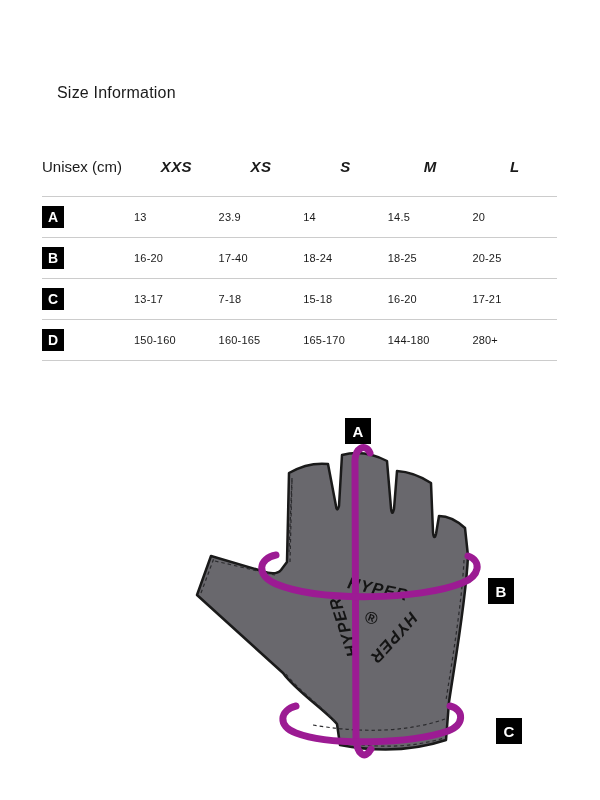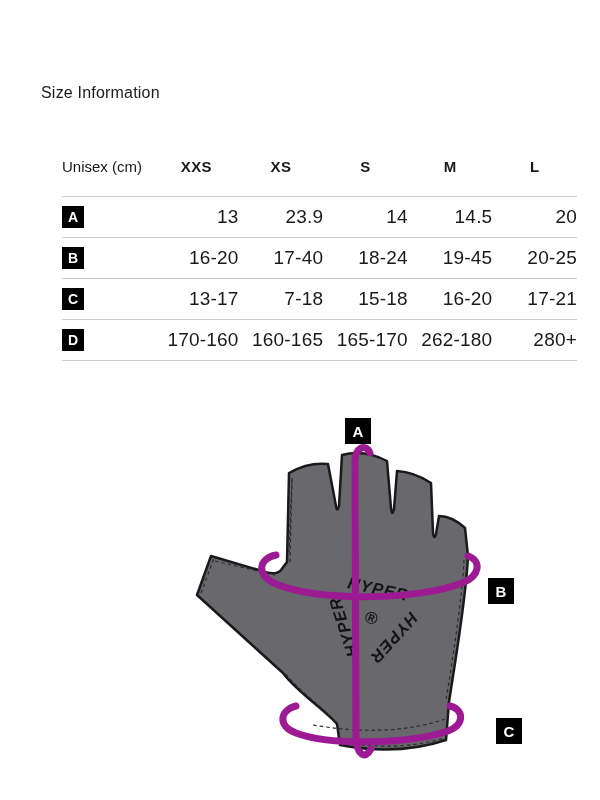--- a/index.html
+++ b/index.html
@@ -6,52 +6,52 @@
   html, body { width: 600px; height: 800px; }
   body {
     position: relative;
     background: #ffffff;
     color: #1a1a1a;
     font-family: "Liberation Sans", sans-serif;
     overflow: hidden;
   }
   .page-title {
     position: absolute;
-    left: 41px;
+    left: 57px;
     top: 84px;
     font-size: 16px;
     font-weight: 400;
     letter-spacing: 0.2px;
   }
   
   .size-table {
     position: absolute;
     left: 42px;
     top: 158px;
     width: 515px;
-    margin-left: 20px;
   }
   .size-table .hdr-row {
     display: flex;
     align-items: baseline;
     height: 39px;
     border-bottom: 1px solid #cccccc;
   }
   .size-table .unit-label {
     width: 92px;
     font-size: 15px;
     font-weight: 400;
     white-space: nowrap;
   }
   .size-table .hdr-cell {
     flex: 1;
     text-align: center;
     font-size: 15px;
     font-weight: 700;
     letter-spacing: 0.3px;
+    font-style: italic;
   }
   .size-table .data-row {
     display: flex;
     align-items: center;
     height: 41px;
     border-bottom: 1px solid #cccccc;
   }
   .size-table .badge-cell { width: 92px; }
   .letter-badge {
     width: 22px;
@@ -59,22 +59,22 @@
     background: #000000;
     color: #ffffff;
     font-size: 14px;
     font-weight: 700;
     display: flex;
     align-items: center;
     justify-content: center;
   }
   .size-table .data-cell {
     flex: 1;
-    text-align: right;
-    font-size: 19px;
+    text-align: left;
+    font-size: 11px;
     font-weight: 400;
     letter-spacing: 0.2px;
   }
   
   .diagram {
     position: absolute;
     left: 0;
     top: 400px;
     width: 600px;
     height: 400px;
@@ -122,43 +122,43 @@
     <div class="data-cell">20</div>
   </div>
 
   <div class="data-row">
     <div class="badge-cell">
       <div class="letter-badge">B</div>
     </div>
     <div class="data-cell">16-20</div>
     <div class="data-cell">17-40</div>
     <div class="data-cell">18-24</div>
-    <div class="data-cell">19-45</div>
+    <div class="data-cell">18-25</div>
     <div class="data-cell">20-25</div>
   </div>
 
   <div class="data-row">
     <div class="badge-cell">
       <div class="letter-badge">C</div>
     </div>
     <div class="data-cell">13-17</div>
     <div class="data-cell">7-18</div>
     <div class="data-cell">15-18</div>
     <div class="data-cell">16-20</div>
     <div class="data-cell">17-21</div>
   </div>
 
   <div class="data-row">
     <div class="badge-cell">
       <div class="letter-badge">D</div>
     </div>
-    <div class="data-cell">170-160</div>
+    <div class="data-cell">150-160</div>
     <div class="data-cell">160-165</div>
     <div class="data-cell">165-170</div>
-    <div class="data-cell">262-180</div>
+    <div class="data-cell">144-180</div>
     <div class="data-cell">280+</div>
   </div>
 </div>
 
 <div class="diagram">
   <svg width="600" height="400" viewBox="0 0 600 400">
 
     <path d="M 289 73
          Q 308 62 328 64
          L 336 106 Q 337 113 339 106

